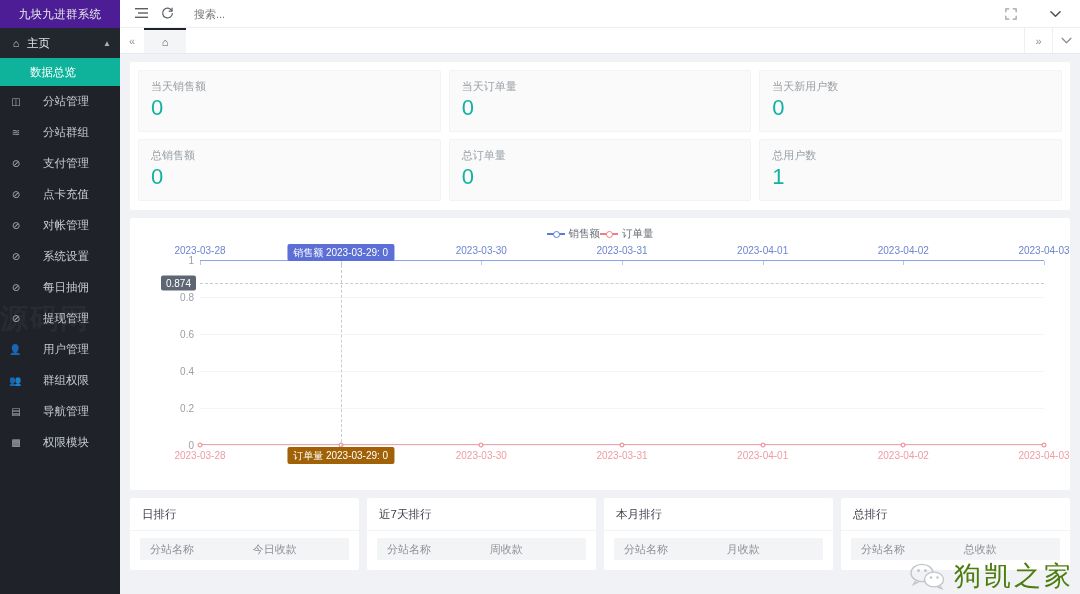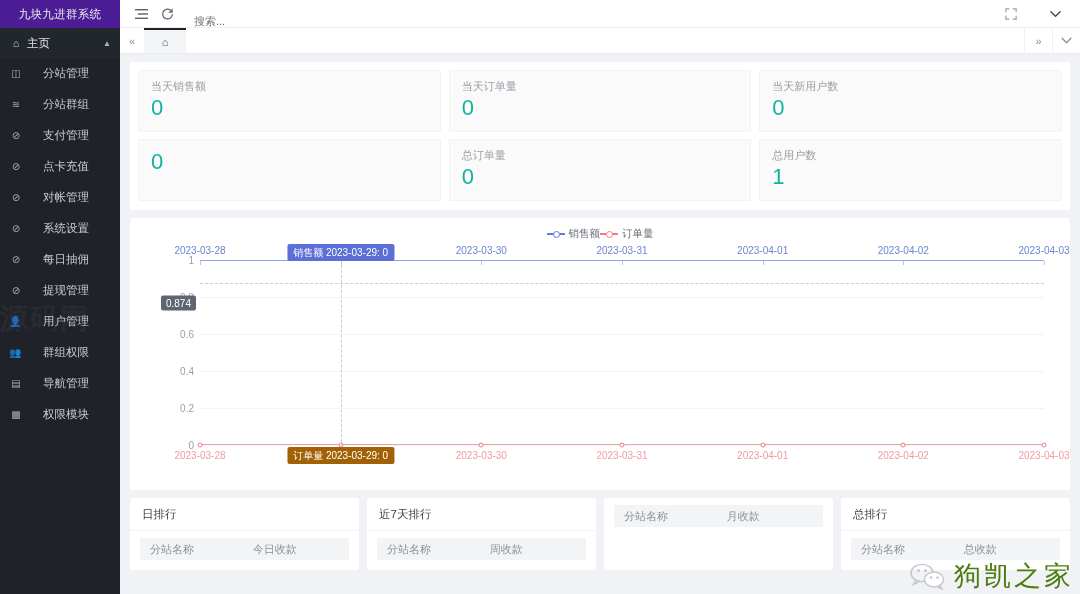--- a/index.html
+++ b/index.html
@@ -66,21 +66,21 @@
     font-weight: 700; white-space: nowrap; pointer-events: none;
     letter-spacing: 2px;
   }
 
   
   .main { flex: 1; height: 594px; display: flex; flex-direction: column; background: #f0f2f5; }
 
   .topbar {
     height: 28px; flex: 0 0 28px;
     background: #fff;
-    display: flex; align-items: flex-end;
+    display: flex; align-items: center;
     border-bottom: 1px solid #eceff2;
     padding: 0 8px;
   }
   .tb-btn {
     width: 26px; height: 26px;
     display: flex; align-items: center; justify-content: center;
     color: #5a5f66; font-size: 13px; cursor: pointer;
   }
   .tb-search {
     margin-left: 14px; color: #bdc2c8; font-size: 11px; cursor: text;
@@ -205,20 +205,21 @@
 
   <aside class="sidebar">
     <div class="brand">九块九进群系统</div>
 
     <div class="nav-group-head">
       <span class="ico">⌂</span>
       <span class="txt">主页</span>
       <span class="caret">▲</span>
     </div>
 
+    <div class="nav-sub">数据总览</div>
 
     <div id="nav-list">
         <div class="nav-item">
           <span class="ico">◫</span>
           <span class="txt">分站管理</span>
         </div>
         <div class="nav-item">
           <span class="ico">≋</span>
           <span class="txt">分站群组</span>
         </div>
@@ -335,20 +336,21 @@
                 <div class="stat-label">当天订单量</div>
                 <div class="stat-value">0</div>
               </div>
               <div class="stat-card">
                 <div class="stat-label">当天新用户数</div>
                 <div class="stat-value">0</div>
               </div>
             </div>
             <div class="stat-row">
               <div class="stat-card">
+                <div class="stat-label">总销售额</div>
                 <div class="stat-value">0</div>
               </div>
               <div class="stat-card">
                 <div class="stat-label">总订单量</div>
                 <div class="stat-value">0</div>
               </div>
               <div class="stat-card">
                 <div class="stat-label">总用户数</div>
                 <div class="stat-value">1</div>
               </div>
@@ -375,21 +377,21 @@
               <div class="gridline" style="top: 60%;"></div>
               <div class="gridline" style="top: 80%;"></div>
               <div class="gridline" style="top: 100%;"></div>
               <div class="ytick" style="top: 0%;">1</div>
               <div class="ytick" style="top: 20%;">0.8</div>
               <div class="ytick" style="top: 40%;">0.6</div>
               <div class="ytick" style="top: 60%;">0.4</div>
               <div class="ytick" style="top: 80%;">0.2</div>
               <div class="ytick" style="top: 100%;">0</div>
               <div class="dashed-h" style="top: 12.6%;"></div>
-              <div class="y-highlight" style="top: 12.6%; margin-top: 20px;">0.874</div>
+              <div class="y-highlight" style="top: 12.6%;">0.874</div>
               <div class="axis-top"></div>
               <div class="axis-bottom"></div>
               <div class="xlab top" style="left: 0%;">2023-03-28</div>
               <div class="tickmark top" style="left: 0%;"></div>
               <div class="xlab bot" style="left: 0%;">2023-03-28</div>
               <div class="dot red" style="left: 0%; top: 100%;"></div>
               <div class="xlab top" style="left: 16.6667%;">2023-03-29</div>
               <div class="tickmark top" style="left: 16.6667%;"></div>
               <div class="xlab bot" style="left: 16.6667%;">2023-03-29</div>
               <div class="dot red" style="left: 16.6667%; top: 100%;"></div>
@@ -429,20 +431,21 @@
             </div>
           </div>
           <div class="rank-card">
             <div class="rank-title">近7天排行</div>
             <div class="rank-head">
               <span class="c1">分站名称</span>
               <span class="c2">周收款</span>
             </div>
           </div>
           <div class="rank-card">
+            <div class="rank-title">本月排行</div>
             <div class="rank-head">
               <span class="c1">分站名称</span>
               <span class="c2">月收款</span>
             </div>
           </div>
           <div class="rank-card">
             <div class="rank-title">总排行</div>
             <div class="rank-head">
               <span class="c1">分站名称</span>
               <span class="c2">总收款</span>

